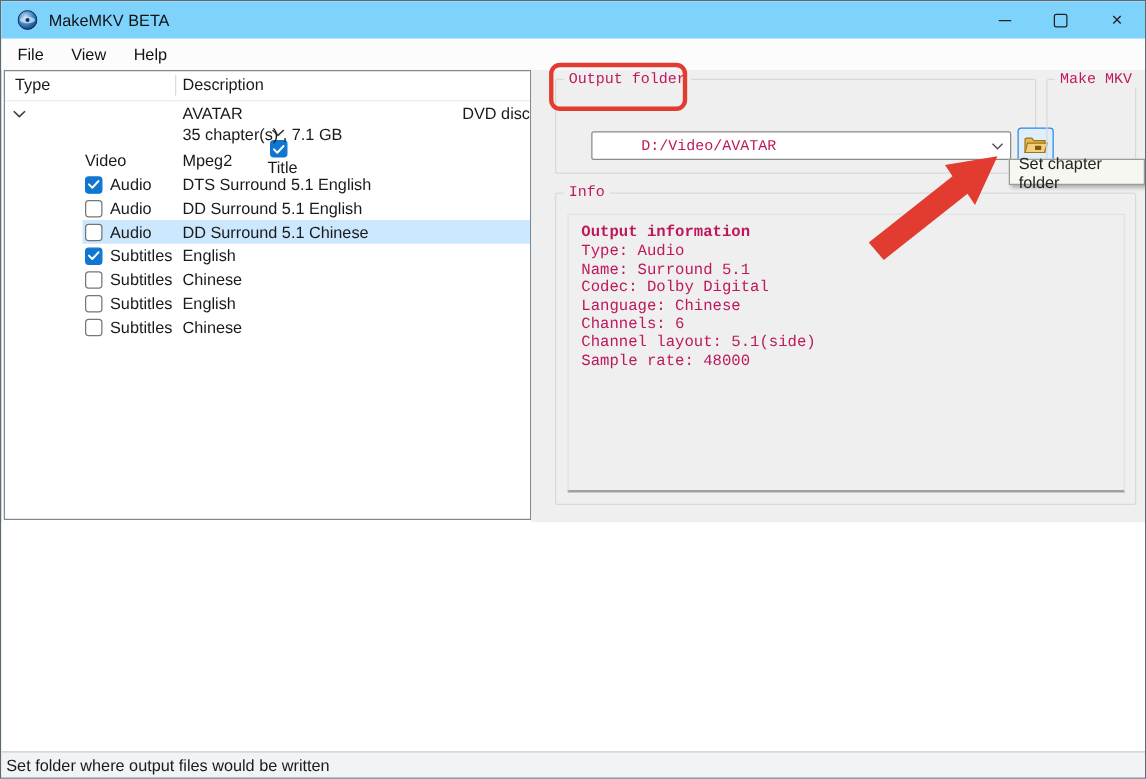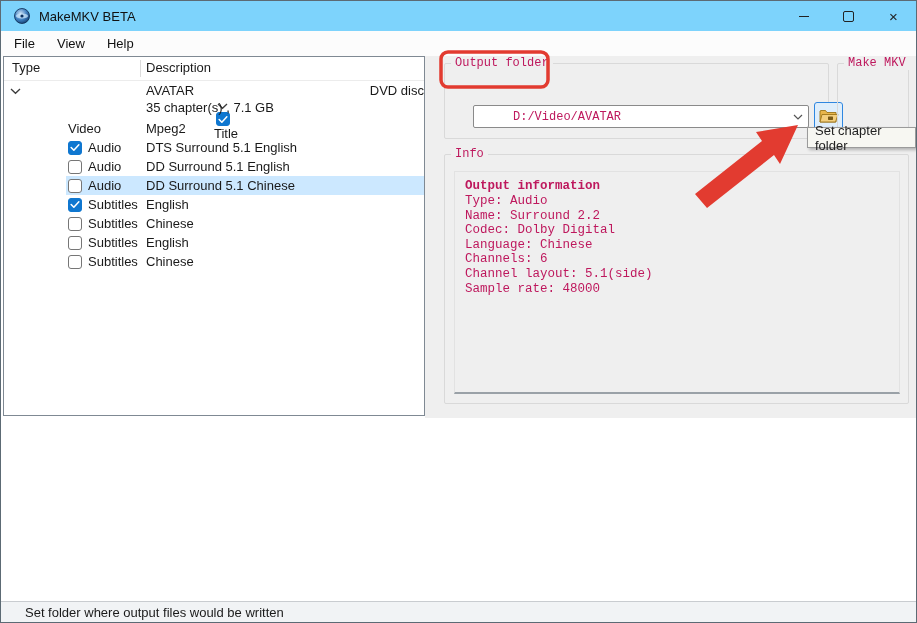--- a/index.html
+++ b/index.html
@@ -54,21 +54,21 @@
   .combo-chevron{width:20px;display:flex;justify-content:center;align-items:center;}
   
   .browse-btn{position:absolute;left:369px;top:38px;width:29px;height:28px;background:#dfeefb;border:1px solid #2f87e0;border-radius:3px;box-sizing:border-box;display:flex;align-items:center;justify-content:center;}
   
   .info-inner{position:absolute;left:9px;top:16px;width:446px;height:223px;border:1px solid #e2e2e2;border-bottom:2px solid #9aa1a7;box-sizing:border-box;padding:5px 10px;}
   .info-heading{font-weight:bold;font-size:12.5px;margin:2px 0 1px 0;}
   .info-line{font-size:12.5px;line-height:14.6px;white-space:nowrap;}
   
   .tooltip{position:absolute;left:806px;top:126px;height:21px;background:#f7f7f2;border:1px solid #9b9b9b;box-shadow:2px 2px 3px rgba(0,0,0,.25);display:flex;align-items:center;padding:0 7px;font-family:"Liberation Sans",sans-serif;font-size:13px;color:#222;z-index:20;box-sizing:border-box;}
   
-  .statusbar{position:absolute;left:0;top:600px;width:100%;height:21px;background:#f1f3f5;border-top:1px solid #c9ccd0;display:flex;align-items:center;padding-left:24px;box-sizing:border-box;}
+  .statusbar{position:absolute;left:0;top:600px;width:100%;height:21px;background:#f1f3f5;border-top:1px solid #c9ccd0;display:flex;align-items:center;padding-left:4px;box-sizing:border-box;}
   
   .annotation-svg{position:absolute;left:0;top:0;width:915px;height:621px;pointer-events:none;z-index:30;}
 </style>
 </head>
 <body>
 
 <div id="window">
 
   <div class="titlebar">
     <svg class="app-icon" viewBox="0 0 16 16">
@@ -227,21 +227,21 @@
       <span class="group-label">Make MKV</span>
 
     </div>
 
     <div class="groupbox gb-info">
       <span class="group-label">Info</span>
       <div class="info-inner">
         <div class="info-heading">Output information</div>
         <div>
             <div class="info-line">Type: Audio</div>
-            <div class="info-line">Name: Surround 2.2</div>
+            <div class="info-line">Name: Surround 5.1</div>
             <div class="info-line">Codec: Dolby Digital</div>
             <div class="info-line">Language: Chinese</div>
             <div class="info-line">Channels: 6</div>
             <div class="info-line">Channel layout: 5.1(side)</div>
             <div class="info-line">Sample rate: 48000</div>
           </div>
       </div>
     </div>
 
   </div>

